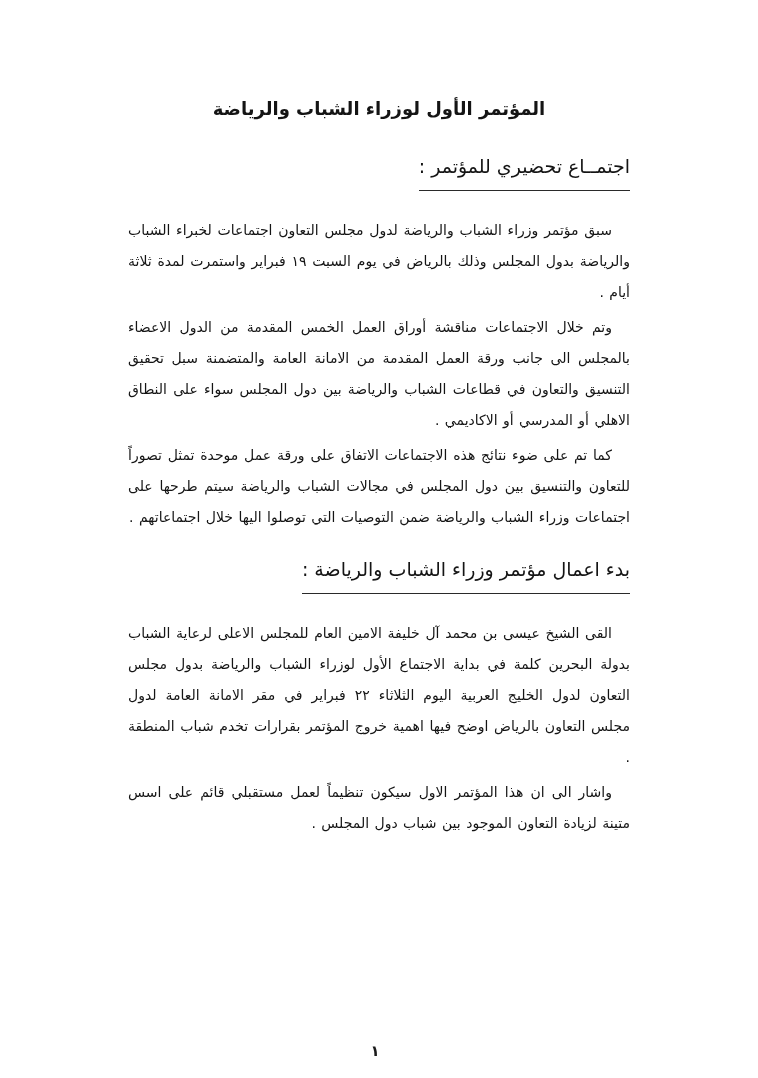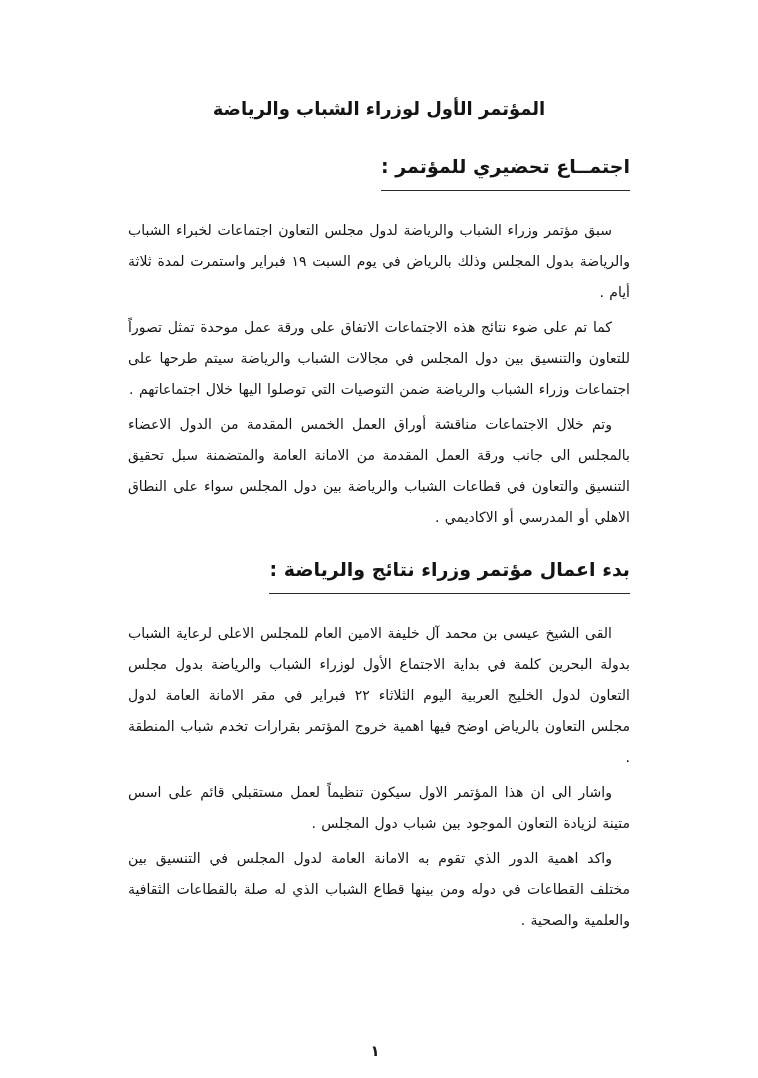--- a/index.html
+++ b/index.html
@@ -31,21 +31,21 @@
     margin: 0 0 18px 0;
     letter-spacing: 0.2px;
   }
   .section-heading {
     margin: 20px 0 24px 0;
     line-height: 30px;
   }
   .section-heading .heading-text {
     display: inline-block;
     font-size: 19px;
-    font-weight: bold;
+    font-weight: normal;
     padding-bottom: 9px;
     border-bottom: 1.5px solid #2a2a2a;
   }
   .body-paragraph {
     font-size: 14px;
     line-height: 31px;
     text-align: justify;
     text-indent: 18px;
     margin: 0 0 4px 0;
     word-spacing: 1px;
@@ -68,28 +68,27 @@
 
   <div class="title-block">
     <p class="title-line">المؤتمر الأول لوزراء الشباب والرياضة</p>
   </div>
 
   <div>
     <h2 class="section-heading">
       <span class="heading-text">اجتمــاع تحضيري للمؤتمر :</span>
     </h2>
     <p class="body-paragraph">سبق مؤتمر وزراء الشباب والرياضة لدول مجلس التعاون اجتماعات لخبراء الشباب والرياضة بدول المجلس وذلك بالرياض في يوم السبت ١٩ فبراير واستمرت لمدة ثلاثة أيام .</p>
+    <p class="body-paragraph">وتم خلال الاجتماعات مناقشة أوراق العمل الخمس المقدمة من الدول الاعضاء بالمجلس الى جانب ورقة العمل المقدمة من الامانة العامة والمتضمنة سبل تحقيق التنسيق والتعاون في قطاعات الشباب والرياضة بين دول المجلس سواء على النطاق الاهلي أو المدرسي أو الاكاديمي .</p>
     <p class="body-paragraph">كما تم على ضوء نتائج هذه الاجتماعات الاتفاق على ورقة عمل موحدة تمثل تصوراً للتعاون والتنسيق بين دول المجلس في مجالات الشباب والرياضة سيتم طرحها على اجتماعات وزراء الشباب والرياضة ضمن التوصيات التي توصلوا اليها خلال اجتماعاتهم .</p>
-    <p class="body-paragraph">وتم خلال الاجتماعات مناقشة أوراق العمل الخمس المقدمة من الدول الاعضاء بالمجلس الى جانب ورقة العمل المقدمة من الامانة العامة والمتضمنة سبل تحقيق التنسيق والتعاون في قطاعات الشباب والرياضة بين دول المجلس سواء على النطاق الاهلي أو المدرسي أو الاكاديمي .</p>
   </div>
 
   <div>
     <h2 class="section-heading">
-      <span class="heading-text">بدء اعمال مؤتمر وزراء نتائج والرياضة :</span>
+      <span class="heading-text">بدء اعمال مؤتمر وزراء الشباب والرياضة :</span>
     </h2>
     <p class="body-paragraph">القى الشيخ عيسى بن محمد آل خليفة الامين العام للمجلس الاعلى لرعاية الشباب بدولة البحرين كلمة في بداية الاجتماع الأول لوزراء الشباب والرياضة بدول مجلس التعاون لدول الخليج العربية اليوم الثلاثاء ٢٢ فبراير في مقر الامانة العامة لدول مجلس التعاون بالرياض اوضح فيها اهمية خروج المؤتمر بقرارات تخدم شباب المنطقة .</p>
     <p class="body-paragraph">واشار الى ان هذا المؤتمر الاول سيكون تنظيماً لعمل مستقبلي قائم على اسس متينة لزيادة التعاون الموجود بين شباب دول المجلس .</p>
-    <p class="body-paragraph">واكد اهمية الدور الذي تقوم به الامانة العامة لدول المجلس في التنسيق بين مختلف القطاعات في دوله ومن بينها قطاع الشباب الذي له صلة بالقطاعات الثقافية والعلمية والصحية .</p>
   </div>
 
   <div class="page-number">١</div>
 
 </div>
 
 </body></html>

